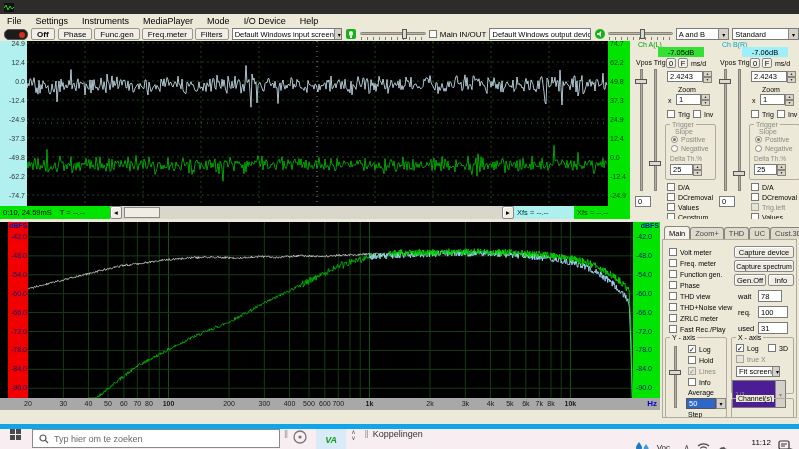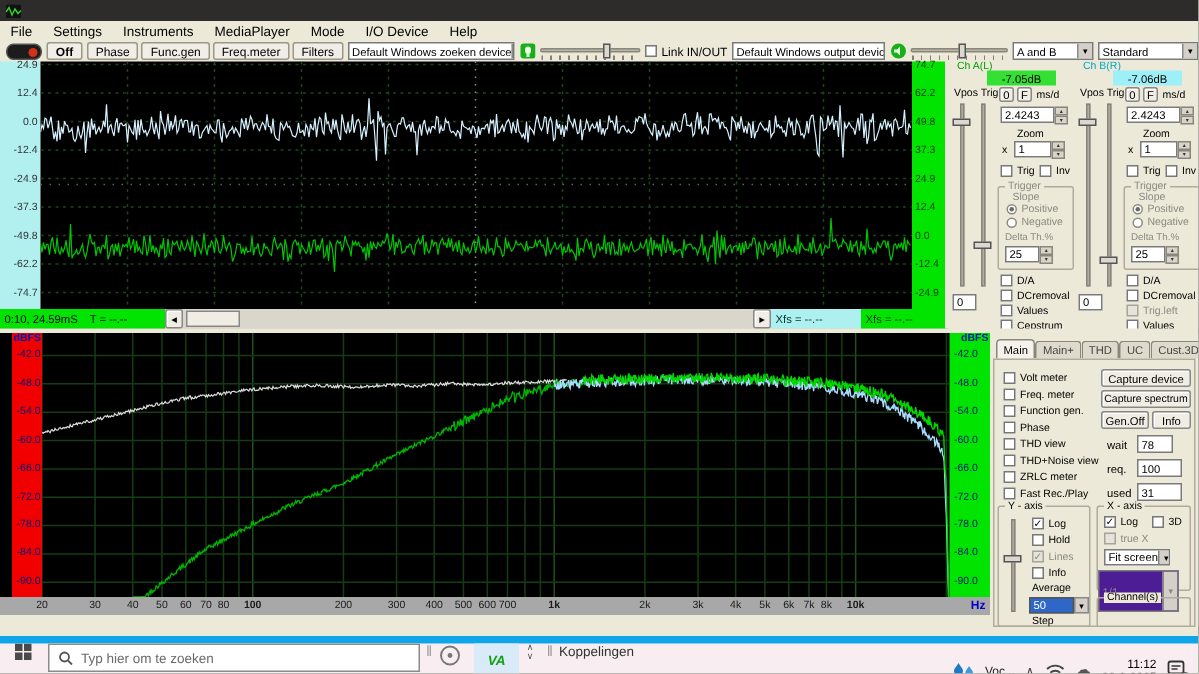--- a/index.html
+++ b/index.html
@@ -81,36 +81,36 @@
         <div class="led"></div>
       </div>
     <div class="tbtn off-btn">Off</div>
     <span id="tb-buttons" style="display:flex;gap:2px">
         <div class="tbtn">Phase</div>
         <div class="tbtn">Func.gen</div>
         <div class="tbtn">Freq.meter</div>
         <div class="tbtn">Filters</div>
       </span>
     <div class="combo" style="width:120px">
-        <span>Default Windows zoeken device</span>
+        <span>Default Windows input screen</span>
         <span class="arrow">▾</span>
       </div>
     <svg width="12" height="12">
         <rect x="1" y="1" width="10" height="10" rx="2" fill="#18b018"></rect>
         <rect x="4" y="3" width="4" height="5" rx="2" fill="#e8ffe8"></rect>
         <rect x="5" y="8" width="2" height="2" fill="#e8ffe8"></rect>
       </svg>
     <div class="hslider" style="width:72px">
         <div class="groove"></div>
         <div class="ticks"></div>
         <div class="thumb" style="left:42px"></div>
       </div>
     <div class="cbx" style="position:static">
         <span class="cb"></span>
-        <span>Link IN/OUT</span>
+        <span>Main IN/OUT</span>
       </div>
     <div class="combo" style="width:110px">
         <span>Default Windows output devic</span>
         <span class="arrow">▾</span>
       </div>
     <svg width="12" height="12">
         <rect x="1" y="1" width="10" height="10" rx="5" fill="#18b018"></rect>
         <polygon points="3,5 5,5 7,3 7,9 5,7 3,7" fill="#e8ffe8"></polygon>
       </svg>
     <div class="hslider" style="width:70px">
@@ -442,21 +442,21 @@
       <div class="tick-label" style="left: 509.93px;">5k</div>
       <div class="tick-label" style="left: 525.844px;">6k</div>
       <div class="tick-label" style="left: 539.298px;">7k</div>
       <div class="tick-label" style="left: 550.953px;">8k</div>
       <div class="tick-label bold" style="left: 570.43px;">10k</div>
     </div>
 
   <div class="abs" id="main-panel" style="left:660px;top:222px;width:139px;height:196px;background:#ece9d8;overflow:hidden">
     <div class="abs" id="tabs-row" style="left:4px;top:4px;display:flex;align-items:flex-end">
         <div class="tab active">Main</div>
-        <div class="tab">Main+</div>
+        <div class="tab">Zoom+</div>
         <div class="tab">THD</div>
         <div class="tab">UC</div>
         <div class="tab">Cust.3D</div>
       </div>
     <div class="abs" style="left:2px;top:17px;width:135px;height:179px;border:1px solid #b0ab9d;background:#ece9d8"></div>
     <div id="main-checks">
         <div class="cbx" style="left: 9px; top: 26px;">
           <span class="cb"></span>
           <span class="lbl7">Volt meter</span>
         </div>

